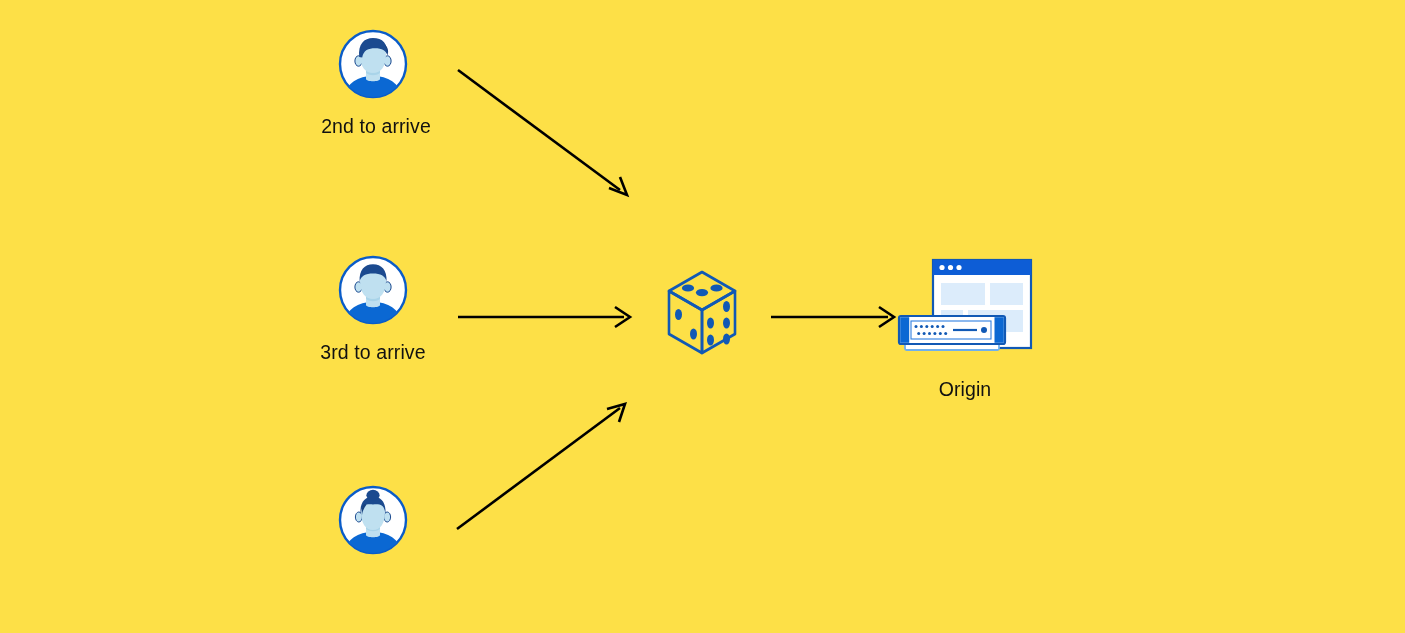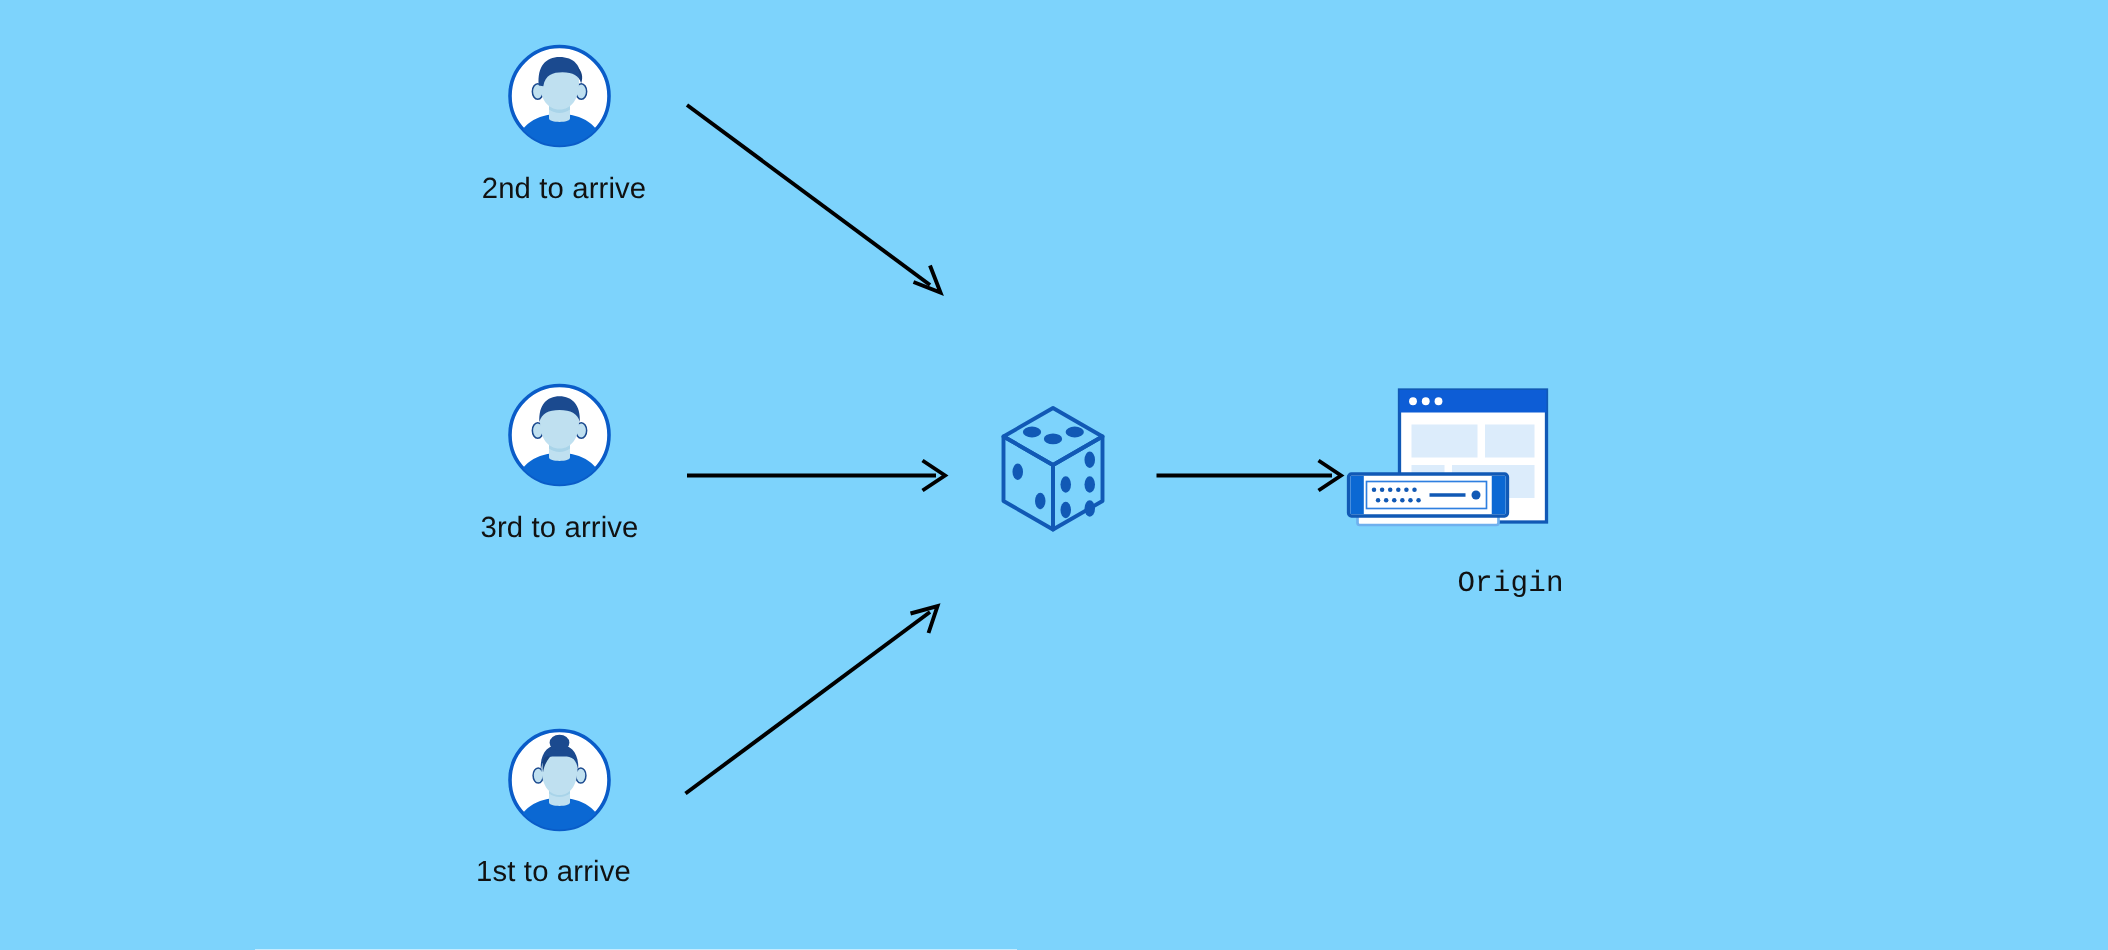--- a/index.html
+++ b/index.html
@@ -8,21 +8,21 @@
     padding: 0;
     background: #ffffff;
   }
   body {
     font-family: "Liberation Sans", "DejaVu Sans", sans-serif;
   }
   #canvas {
     position: relative;
     width: 1405px;
     height: 633px;
-    background: #7dd3fc;
+    background: #fde047;
     overflow: hidden;
   }
   .node {
     position: absolute;
   }
   .node-icon {
     display: block;
   }
   .node-label {
     position: absolute;
@@ -47,21 +47,21 @@
   
   #client-2nd   { left: 337px; top: 28px; }
   #client-3rd   { left: 337px; top: 254px; }
   #client-1st   { left: 337px; top: 484px; }
   #dice-node    { left: 662px; top: 267px; }
   #origin-node  { left: 893px; top: 256px; }
 
   #label-client-2nd  { left: 256px; top: 115px; }
   #label-client-3rd  { left: 253px; top: 341px; text-align: center; }
   #label-client-1st  { left: 249px; top: 570px; }
-  #label-origin      { left: 887px; top: 378px; font-family: Liberation Mono, monospace; }
+  #label-origin      { left: 845px; top: 378px; }
 </style>
 </head>
 <body>
 
 <div id="canvas">
 
   <svg class="arrow-layer" viewBox="0 0 1405 633" width="1405" height="633" xmlns="http://www.w3.org/2000/svg">
 
     <g>
       <line x1="458" y1="70" x2="620" y2="190" stroke="#000000" stroke-width="2.6" stroke-linecap="butt"></line>
@@ -152,21 +152,20 @@
         <path d="M24 28 c0 -9 5.5 -14 12 -14 c6.5 0 12 5 12 14 c0 11 -4.5 18 -12 18 c-7.5 0 -12 -7 -12 -18 z" fill="#bfe0f0"></path>
 
         <path d="M23.6 30 C22.6 18.5 28 12.5 36 12.5 C44 12.5 49.4 18.5 48.4 30
                  C47.6 24 46 21.5 42.5 20.6 C40 20 37.5 20.4 36 20.4
                  C34.5 20.4 32 20 29.5 20.6 C26 21.5 24.4 24 23.6 30 Z" fill="#1b4a8f"></path>
         <ellipse cx="36" cy="11.2" rx="6.6" ry="5.4" fill="#1b4a8f"></ellipse>
         <path d="M29.6 20.6 C27 24 25.6 27 25 31 C24 23 26 18.5 29.6 20.6 Z" fill="#17417f"></path>
       </g>
     </svg>
   </div>
-  <div class="node-label" id="label-client-1st">1st to arrive</div>
 
   <div class="node" id="dice-node">
     <svg class="node-icon" width="80" height="92" viewBox="0 0 80 92" xmlns="http://www.w3.org/2000/svg">
       <g fill="none" stroke="#1159b5" stroke-width="2.6" stroke-linejoin="round">
 
         <path d="M40 5 L73 24 L40 43 L7 24 Z"></path>
 
         <path d="M7 24 L40 43 L40 86 L7 67 Z"></path>
 
         <path d="M73 24 L73 67 L40 86 L40 43 Z"></path>

